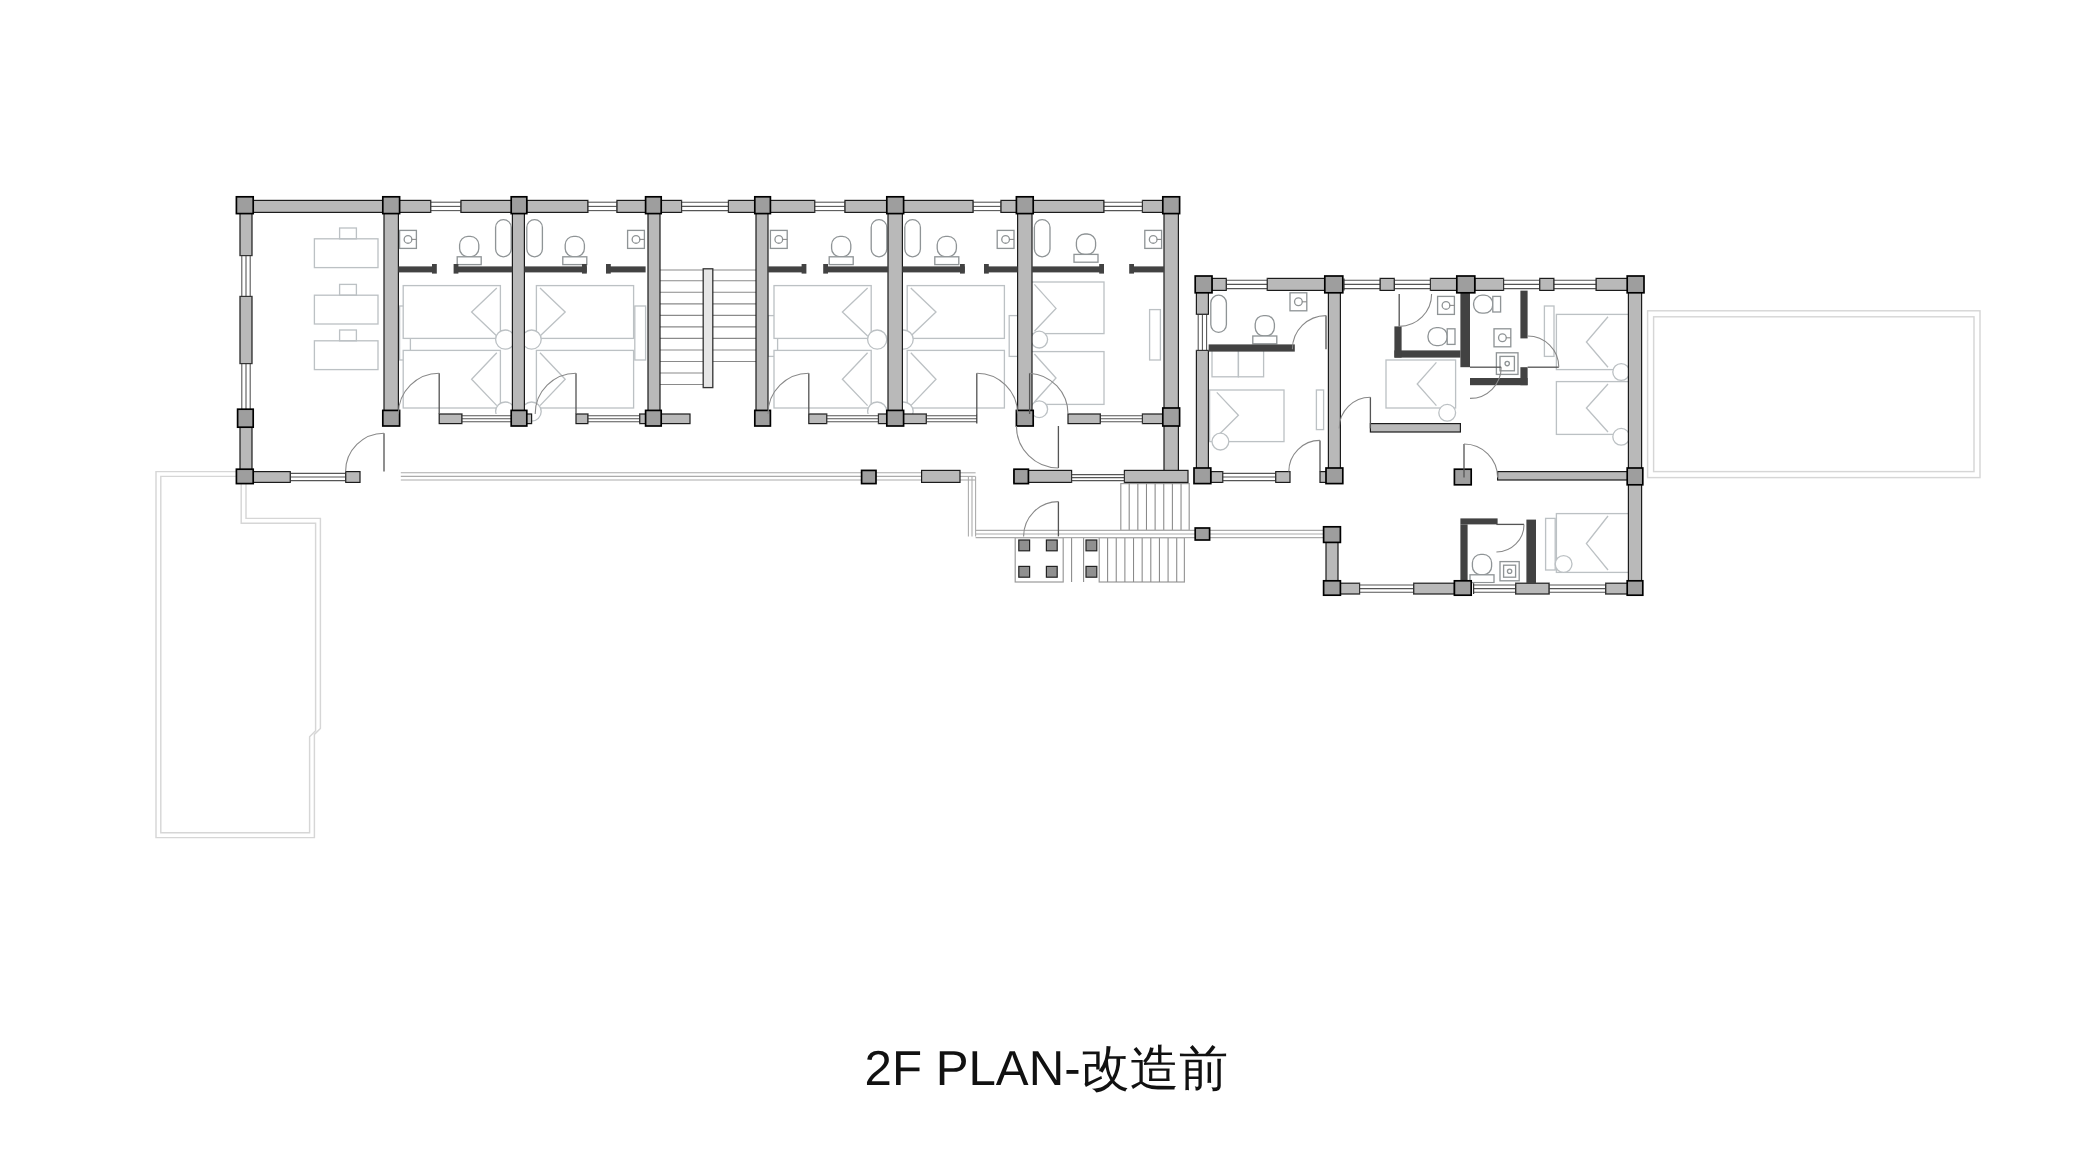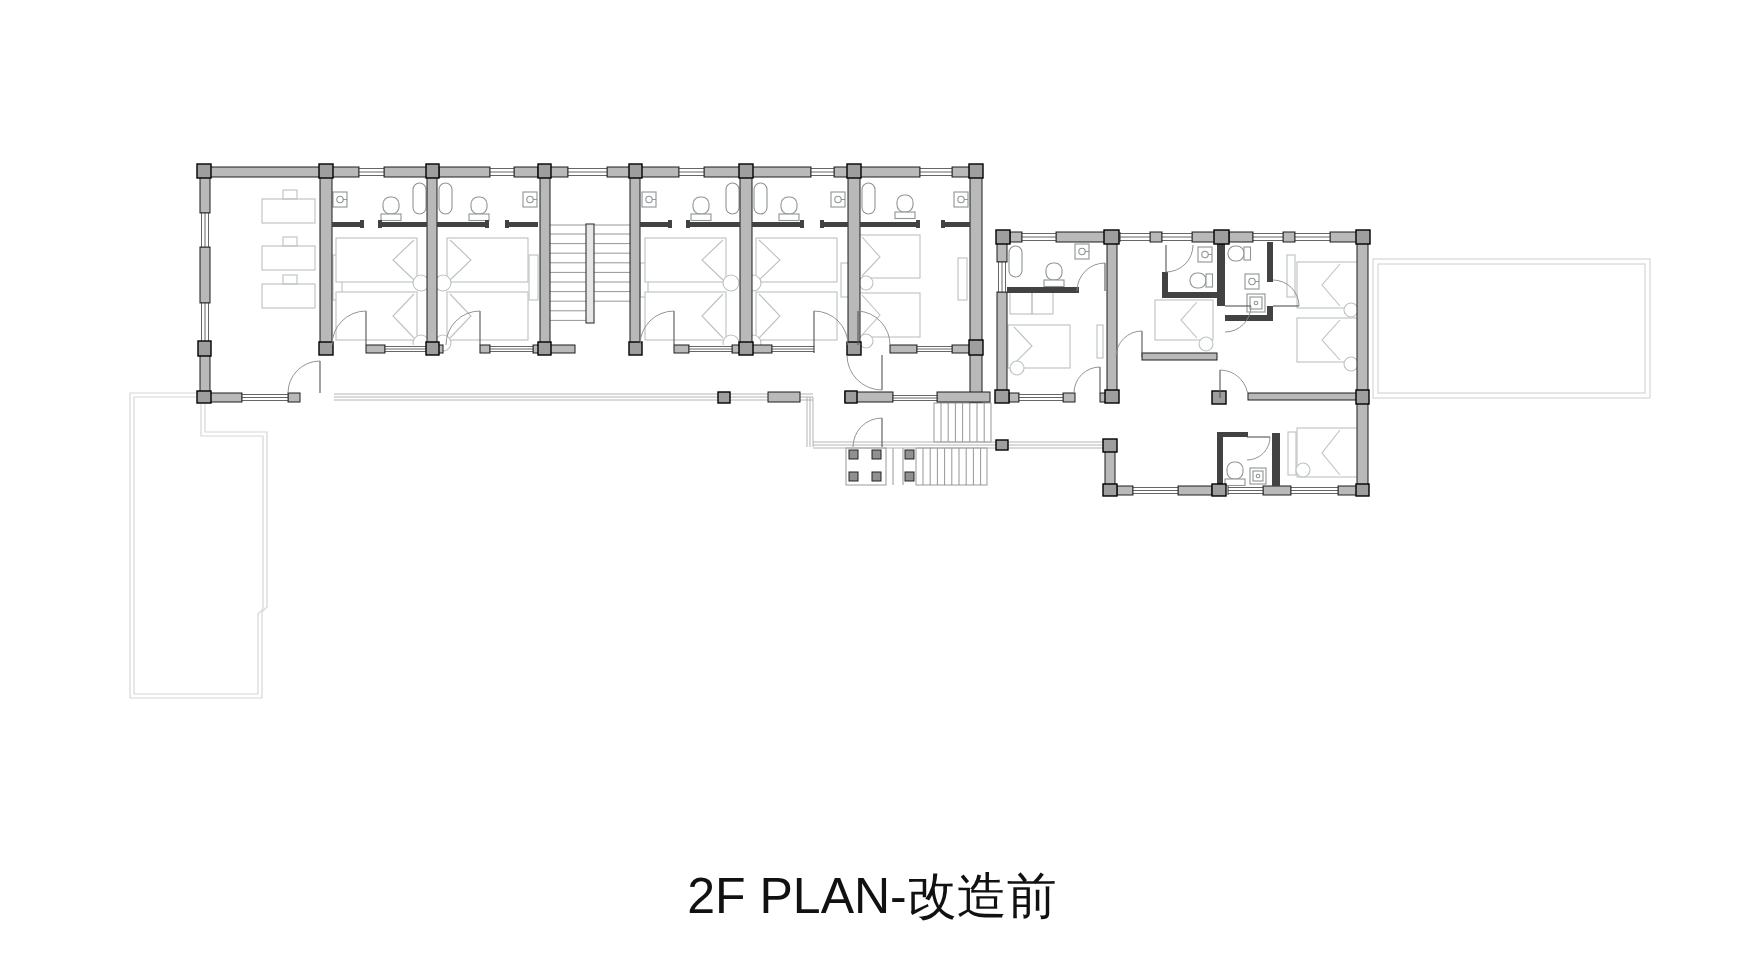--- a/index.html
+++ b/index.html
@@ -1,19 +1,19 @@
 <!DOCTYPE html>
 <html><head>
 <meta charset="utf-8">
 <style>
   html,body{margin:0;padding:0;background:#fff;}
   .page{position:relative;width:1750px;height:979px;background:#ffffff;overflow:hidden;font-family:"Liberation Sans",sans-serif;}
   svg{position:absolute;left:0;top:0;}
   .title{position:absolute;left:872px;top:863px;transform:translateX(-50%);
-         font-family:"Liberation Sans",sans-serif;font-size:50px;color:#111111;
+         font-family:"Liberation Sans",sans-serif;font-size:41px;color:#111111;
          white-space:nowrap;letter-spacing:0;}
   
   .wall{fill:#b9b9b9;stroke:#1c1c1c;stroke-width:1;}
   .col{fill:#9e9e9e;stroke:#000000;stroke-width:1.4;}
   .dw{fill:#424242;stroke:none;}
   .winbg{fill:#ffffff;stroke:none;}
   .winline{stroke:#555555;stroke-width:0.9;}
   .wintick{stroke:#333333;stroke-width:1;}
   .rail{stroke:#ababab;stroke-width:0.9;fill:none;}
   .furn{fill:#ffffff;stroke:#bcc1c4;stroke-width:1.1;}

